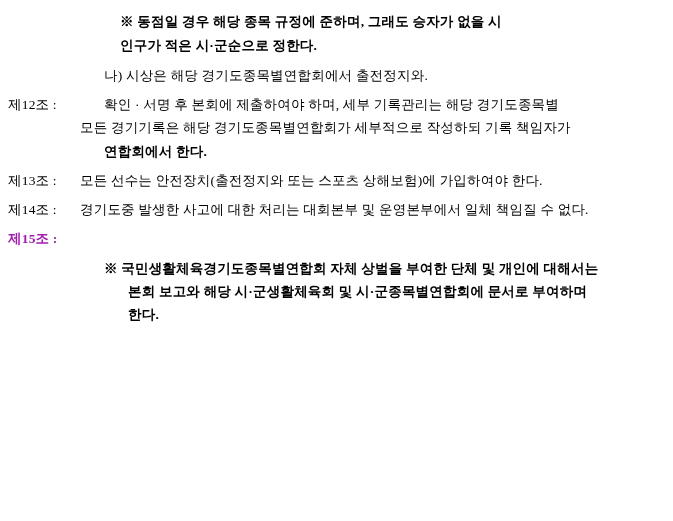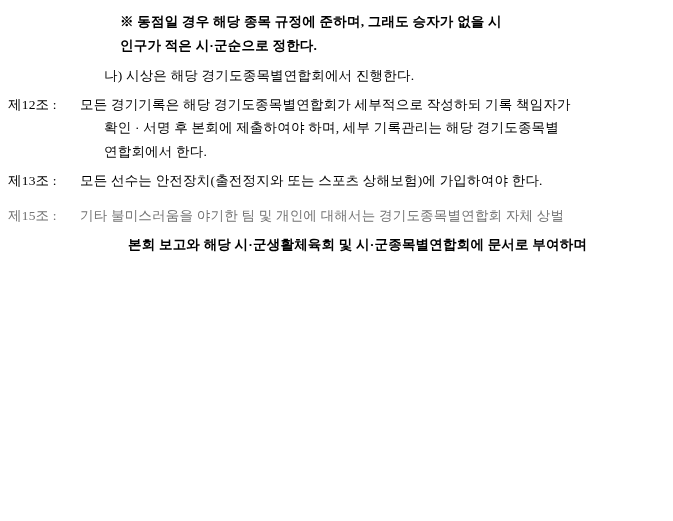--- a/index.html
+++ b/index.html
@@ -40,22 +40,22 @@
     letter-spacing: 0.2px;
   }
   .art-col {
     
     width: 72px;
   }
   .block {
     margin-bottom: 0px;
   }
   .red {
-    color: #737373;
-    font-weight: normal;
+    color: #a21caf;
+    font-weight: bold;
   }
   .bold {
     font-weight: bold;
   }
   .top-note {
     margin-left: 112px;
     margin-right: 8px;
     font-size: 13.5px;
     line-height: 1.78;
     font-weight: bold;
@@ -78,59 +78,66 @@
 
 <div class="page">
 
   <div class="top-note block">
     <div class="line">※ 동점일 경우 해당 종목 규정에 준하며, 그래도 승자가 없을 시</div>
     <div class="line">인구가 적은 시·군순으로 정한다.</div>
   </div>
 
   <div class="spacer-6"></div>
 
-  <div class="sub-na block">나) 시상은 해당 경기도종목별연합회에서 진행한다.</div>
+  <div class="sub-na block">나) 시상은 해당 경기도종목별연합회에서 출전정지와.</div>
 
   <div class="spacer-6"></div>
 
   <div class="row block">
     <div class="label art-col">제12조 :</div>
     <div class="body">
+      <div class="line" style="padding-left:24px;">확인 · 서명 후 본회에 제출하여야 하며, 세부 기록관리는 해당 경기도종목별</div>
       <div class="line">모든 경기기록은 해당 경기도종목별연합회가 세부적으로 작성하되 기록 책임자가</div>
-      <div class="line" style="padding-left:24px;">확인 · 서명 후 본회에 제출하여야 하며, 세부 기록관리는 해당 경기도종목별</div>
-      <div class="line" style="padding-left:24px;">연합회에서 한다.</div>
+      <div class="line" style="padding-left:24px;font-weight:bold;">연합회에서 한다.</div>
     </div>
   </div>
 
   <div class="spacer-6"></div>
 
   <div class="row block">
     <div class="label art-col">제13조 :</div>
     <div class="body">
       <div class="line">모든 선수는 안전장치(출전정지와 또는 스포츠 상해보험)에 가입하여야 한다.</div>
     </div>
   </div>
 
   <div class="spacer-6"></div>
 
+  <div class="row block">
+    <div class="label art-col">제14조 :</div>
+    <div class="body">
+      <div class="line">경기도중 발생한 사고에 대한 처리는 대회본부 및 운영본부에서 일체 책임질 수 없다.</div>
+    </div>
+  </div>
 
   <div class="spacer-6"></div>
 
   <div class="row block">
     <div class="label art-col red">제15조 :</div>
     <div class="body red">
-      <div class="line">기타 불미스러움을 야기한 팀 및 개인에 대해서는 경기도종목별연합회 자체 상벌</div>
     </div>
   </div>
 
   <div class="spacer-6"></div>
 
   <div class="row block">
     <div class="label art-col">&nbsp;</div>
     <div class="body bold">
+      <div class="line" style="padding-left:24px;">※ 국민생활체육경기도종목별연합회 자체 상벌을 부여한 단체 및 개인에 대해서는</div>
       <div class="line" style="padding-left:48px;">본회 보고와 해당 시·군생활체육회 및 시·군종목별연합회에 문서로 부여하며</div>
+      <div class="line" style="padding-left:48px;">한다.</div>
     </div>
   </div>
 
   <div class="spacer-10"></div>
 
 
 </div>
 
 </body></html>

